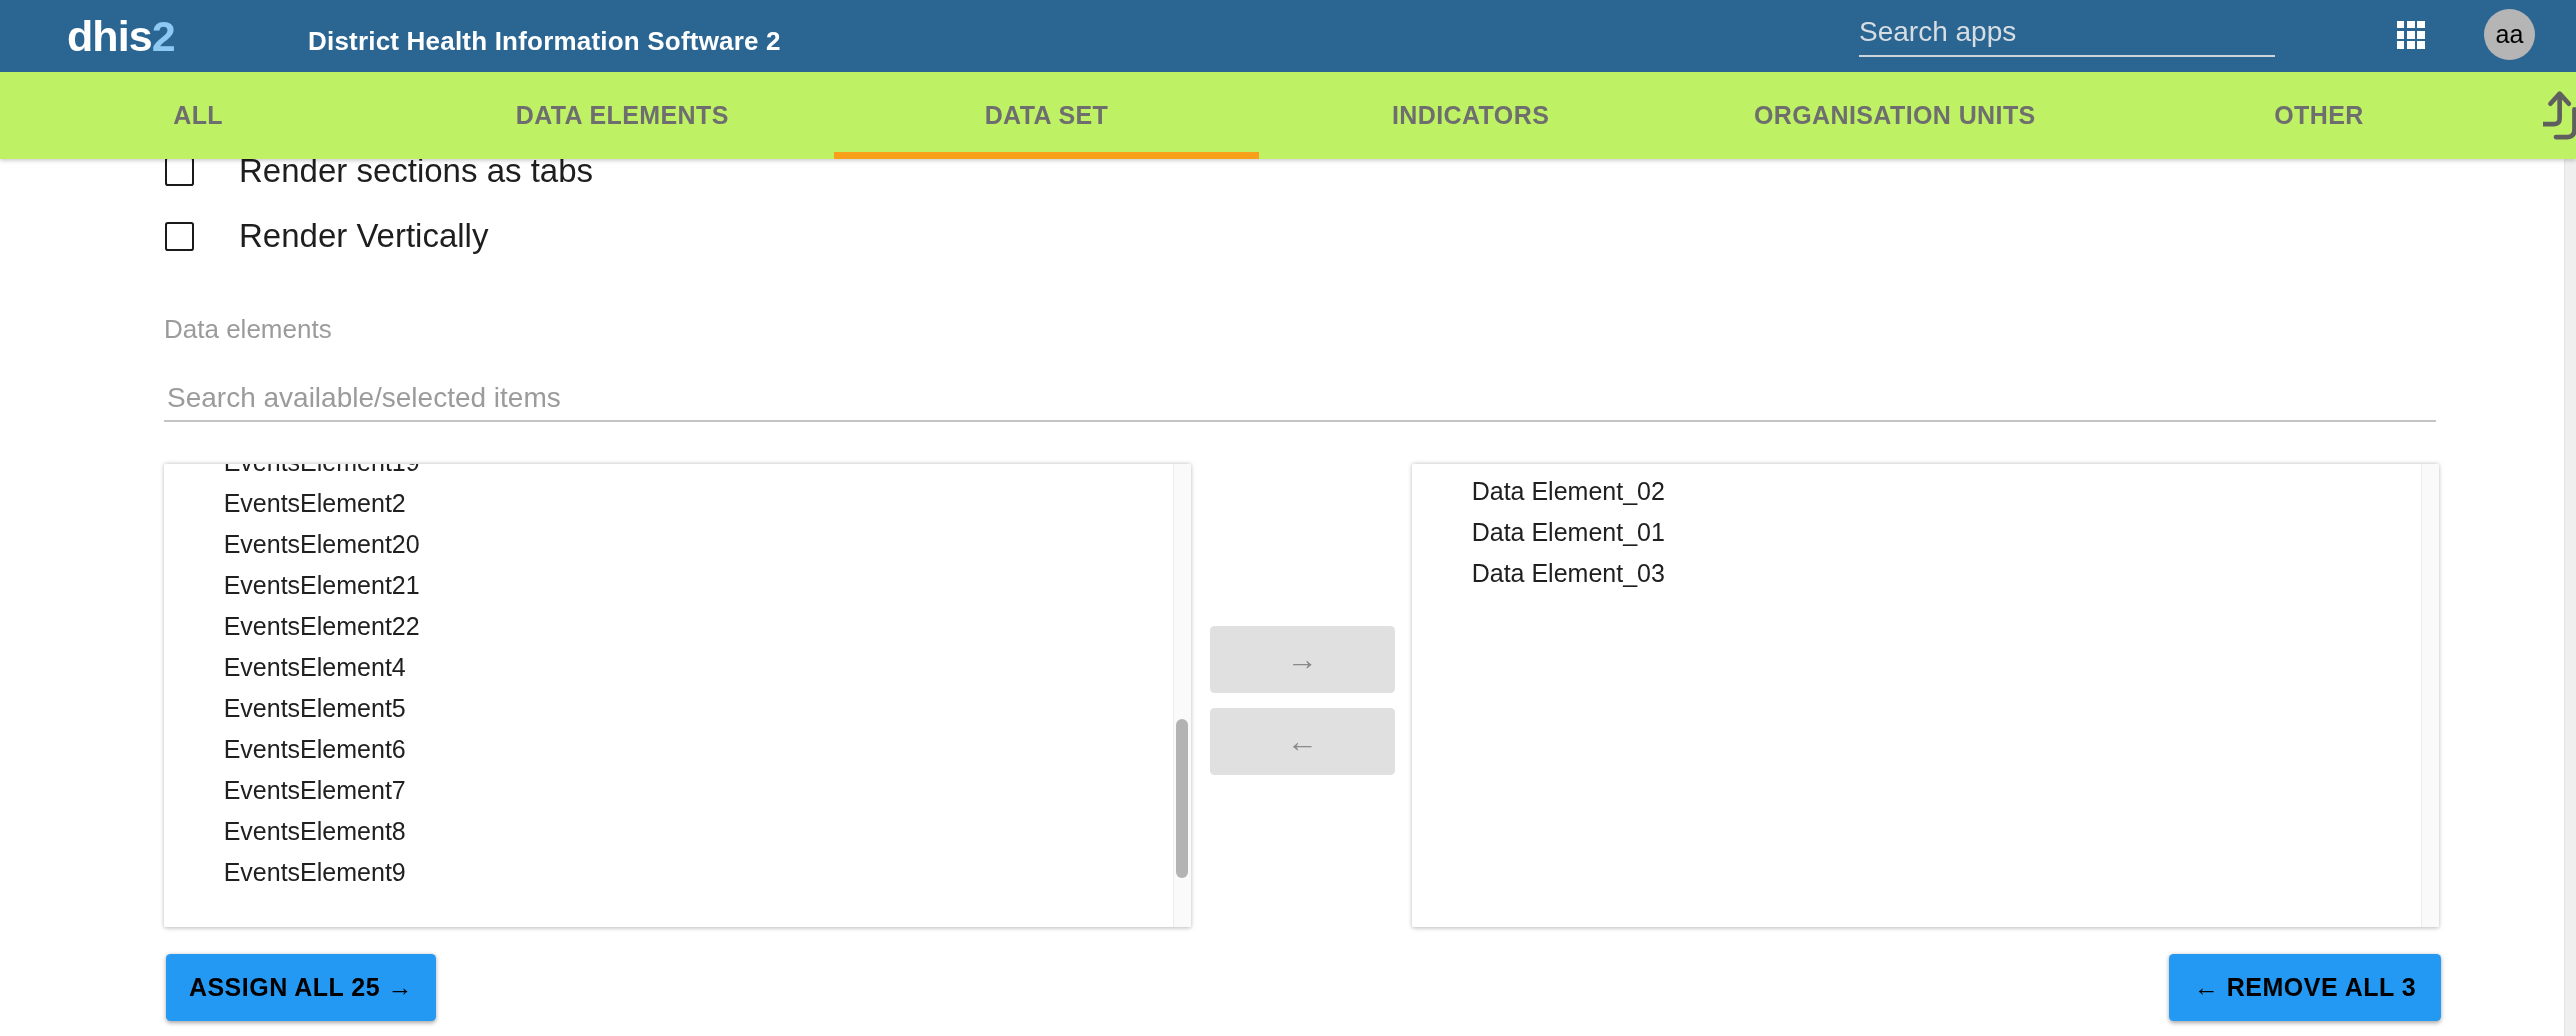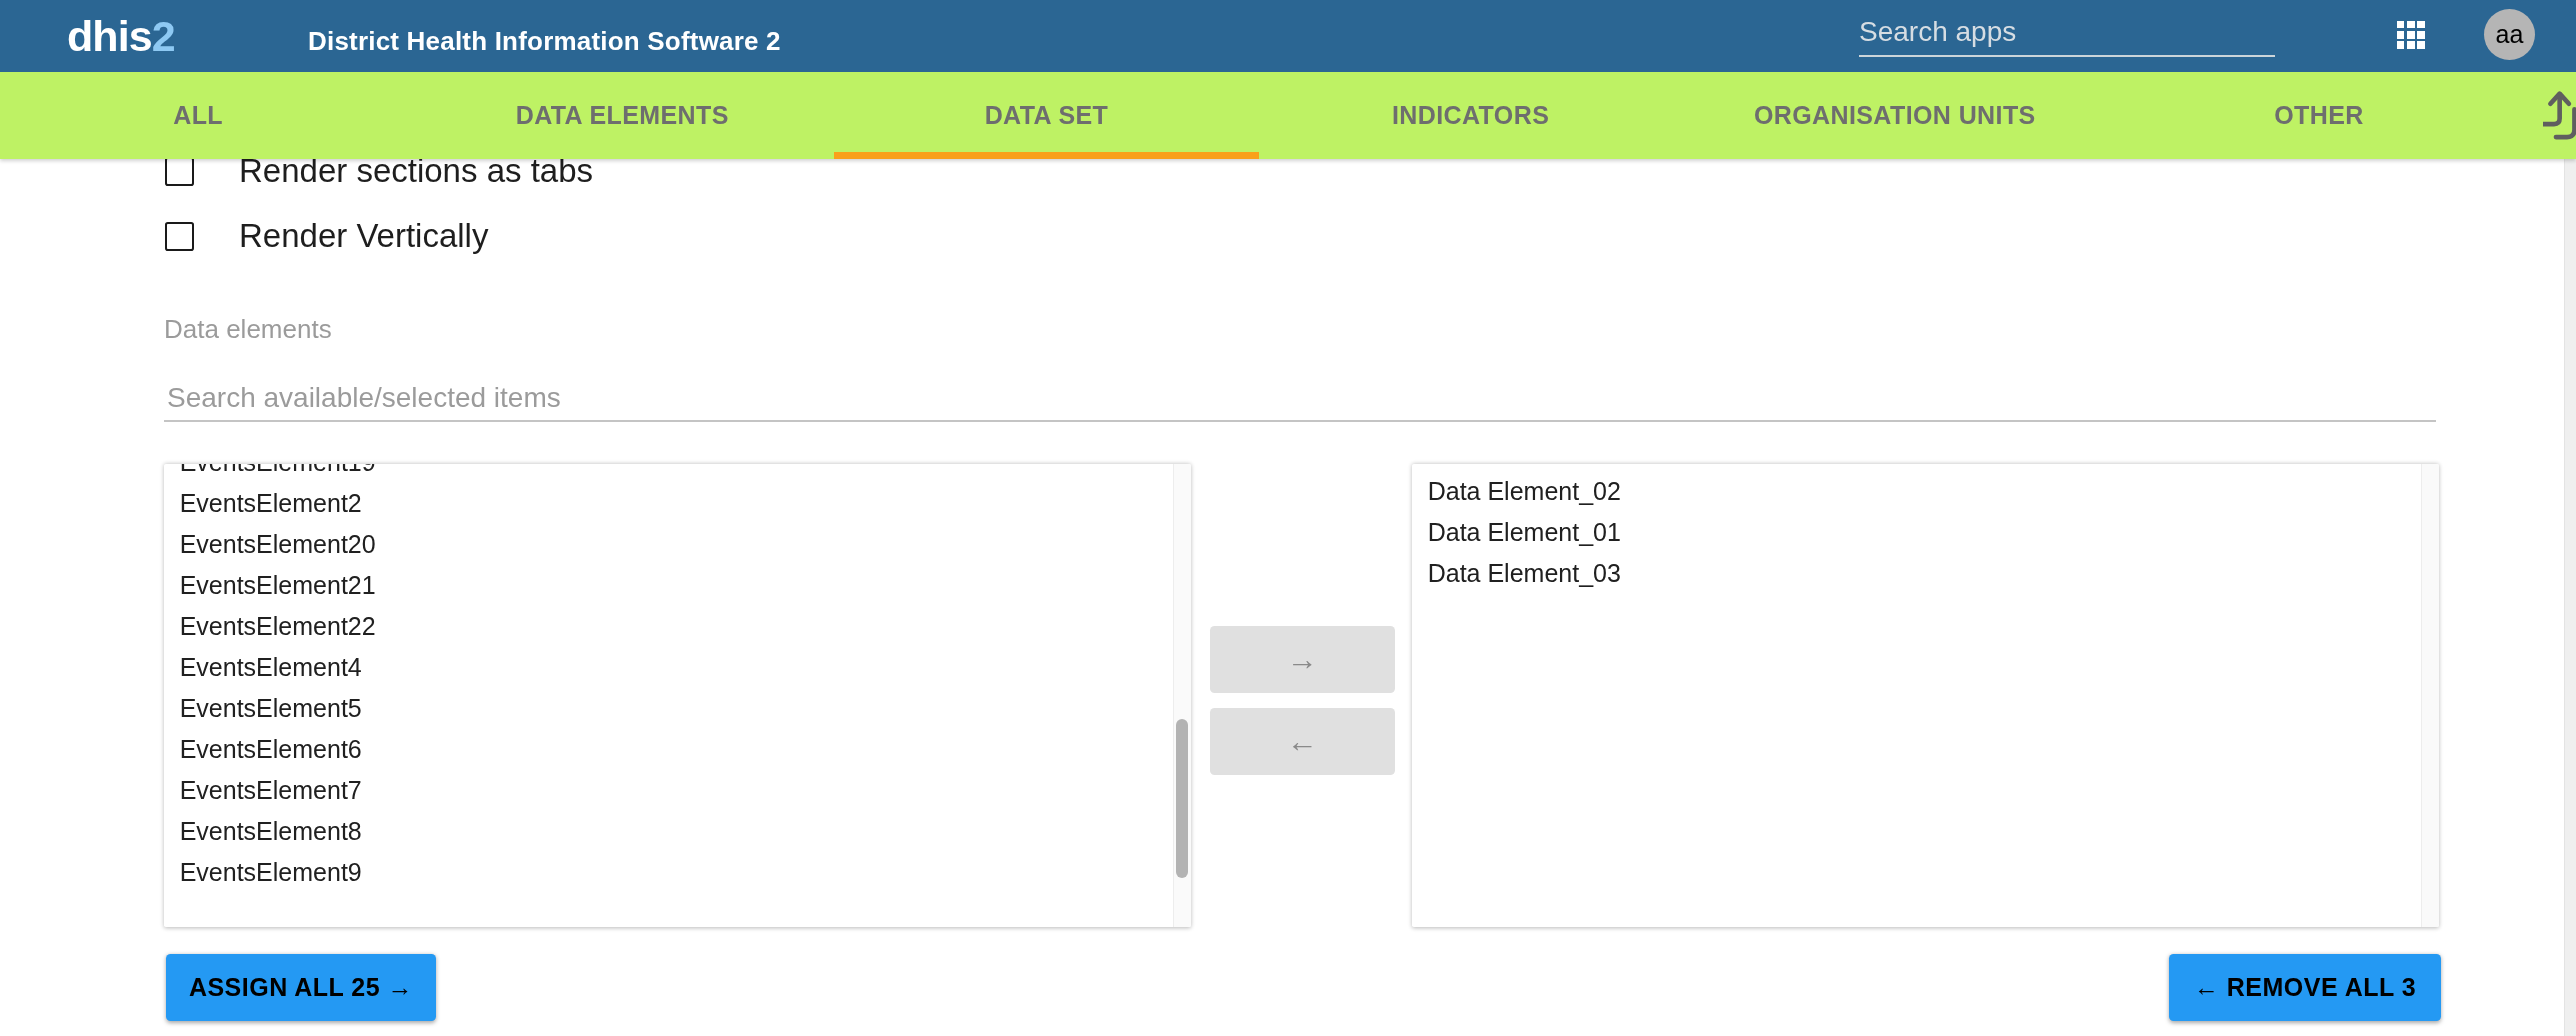--- a/index.html
+++ b/index.html
@@ -59,21 +59,21 @@
 
   
   .card { position:absolute; top:464px; width:1027px; height:463px; background:#ffffff;
           border-radius:1.8px; box-shadow:0 0.9px 4.6px rgba(0,0,0,0.28); }
   .card.left { left:164px; }
   .card.right { left:1412px; }
   .rows-clip { position:absolute; left:0; top:0; right:18.5px; bottom:0; overflow:hidden; }
   .card.left  .rows-inner { margin-top:-22px; }
   .card.right .rows-inner { margin-top:6.5px; }
   .list-row { height:41px; line-height:41px; padding-left:15.7px; font-size:25px; color:#202020;
-              white-space:nowrap; cursor:pointer; }
+              white-space:nowrap; cursor:pointer;margin-left:44px; }
   .scroll-track { position:absolute; right:0; top:0; bottom:0; width:18.5px; background:#fafafa;
                   border-left:0.9px solid #ededed; border-radius:0 1.8px 1.8px 0; }
   .scroll-thumb { position:absolute; left:2.8px; width:12px; top:255px; height:159px;
                   background:#b3b3b3; border-radius:6.5px; cursor:grab; }
 
   
   .move-btn { position:absolute; left:1210px; width:185px; height:67px; background:#e0e0e0;
               border:none; border-radius:4.6px; font-size:31px; color:#8a8a8a; cursor:pointer;
               font-family:"Liberation Sans",sans-serif; }
   .move-btn.to-right { top:626px; }

